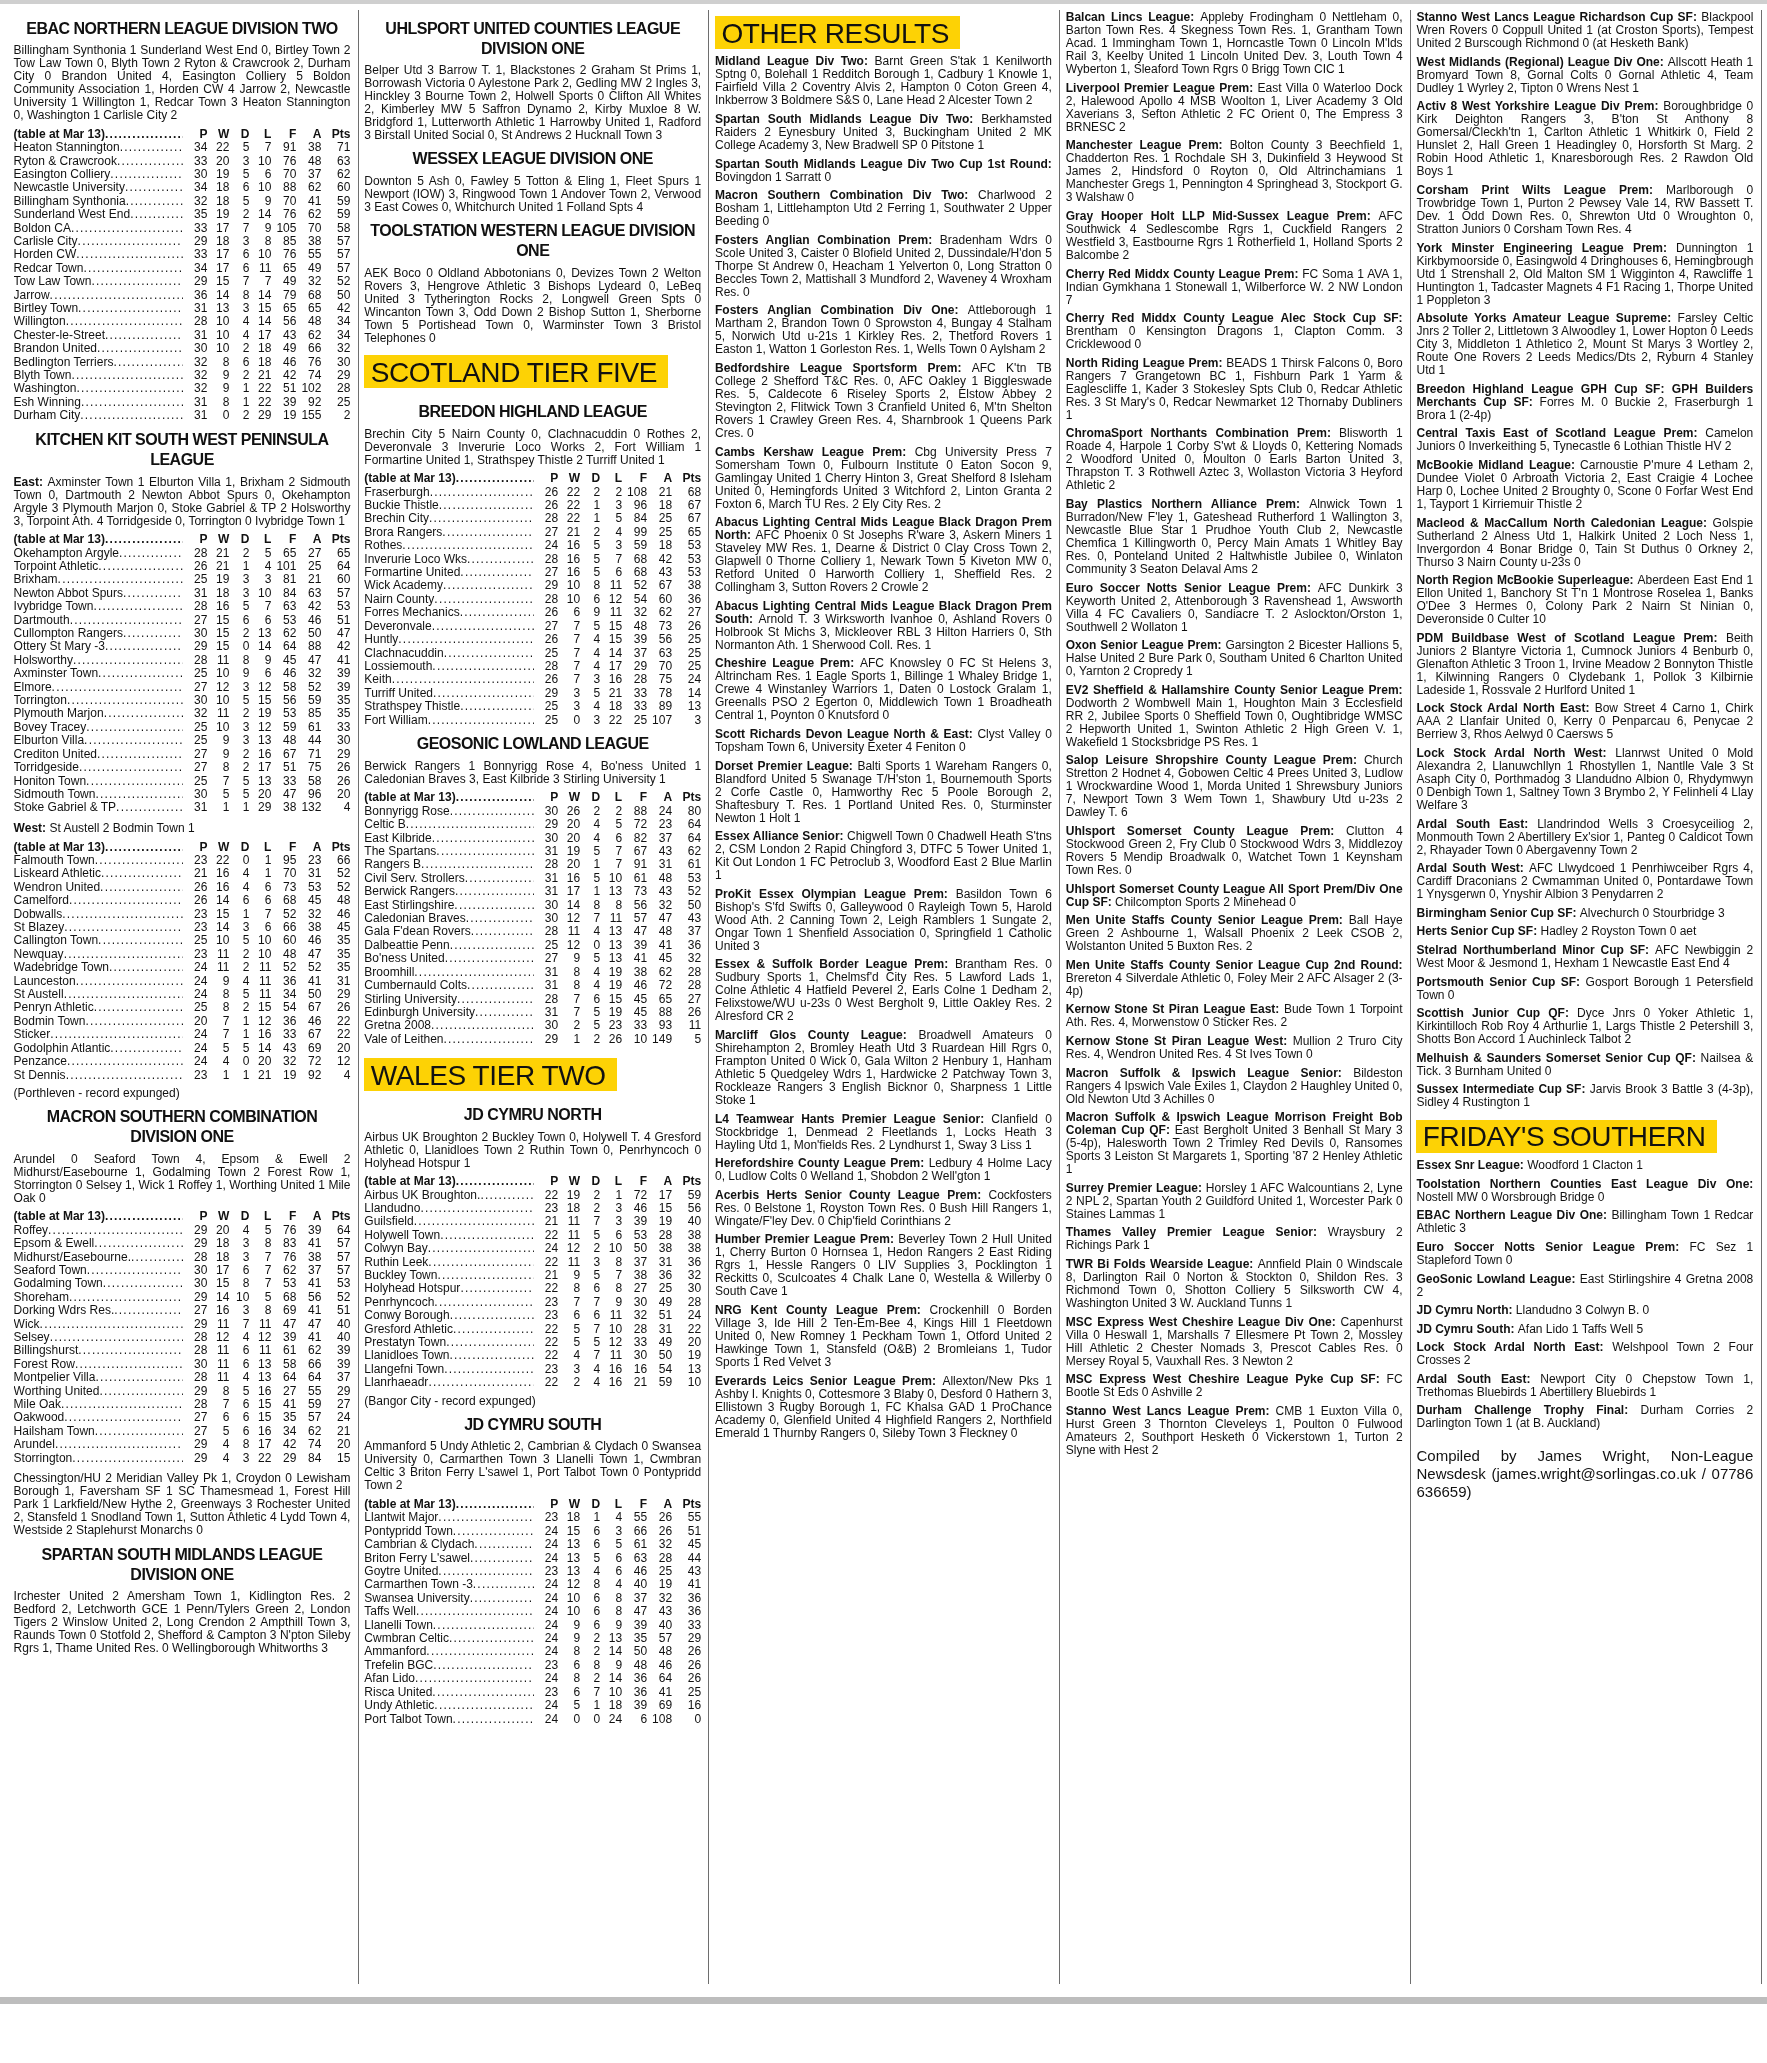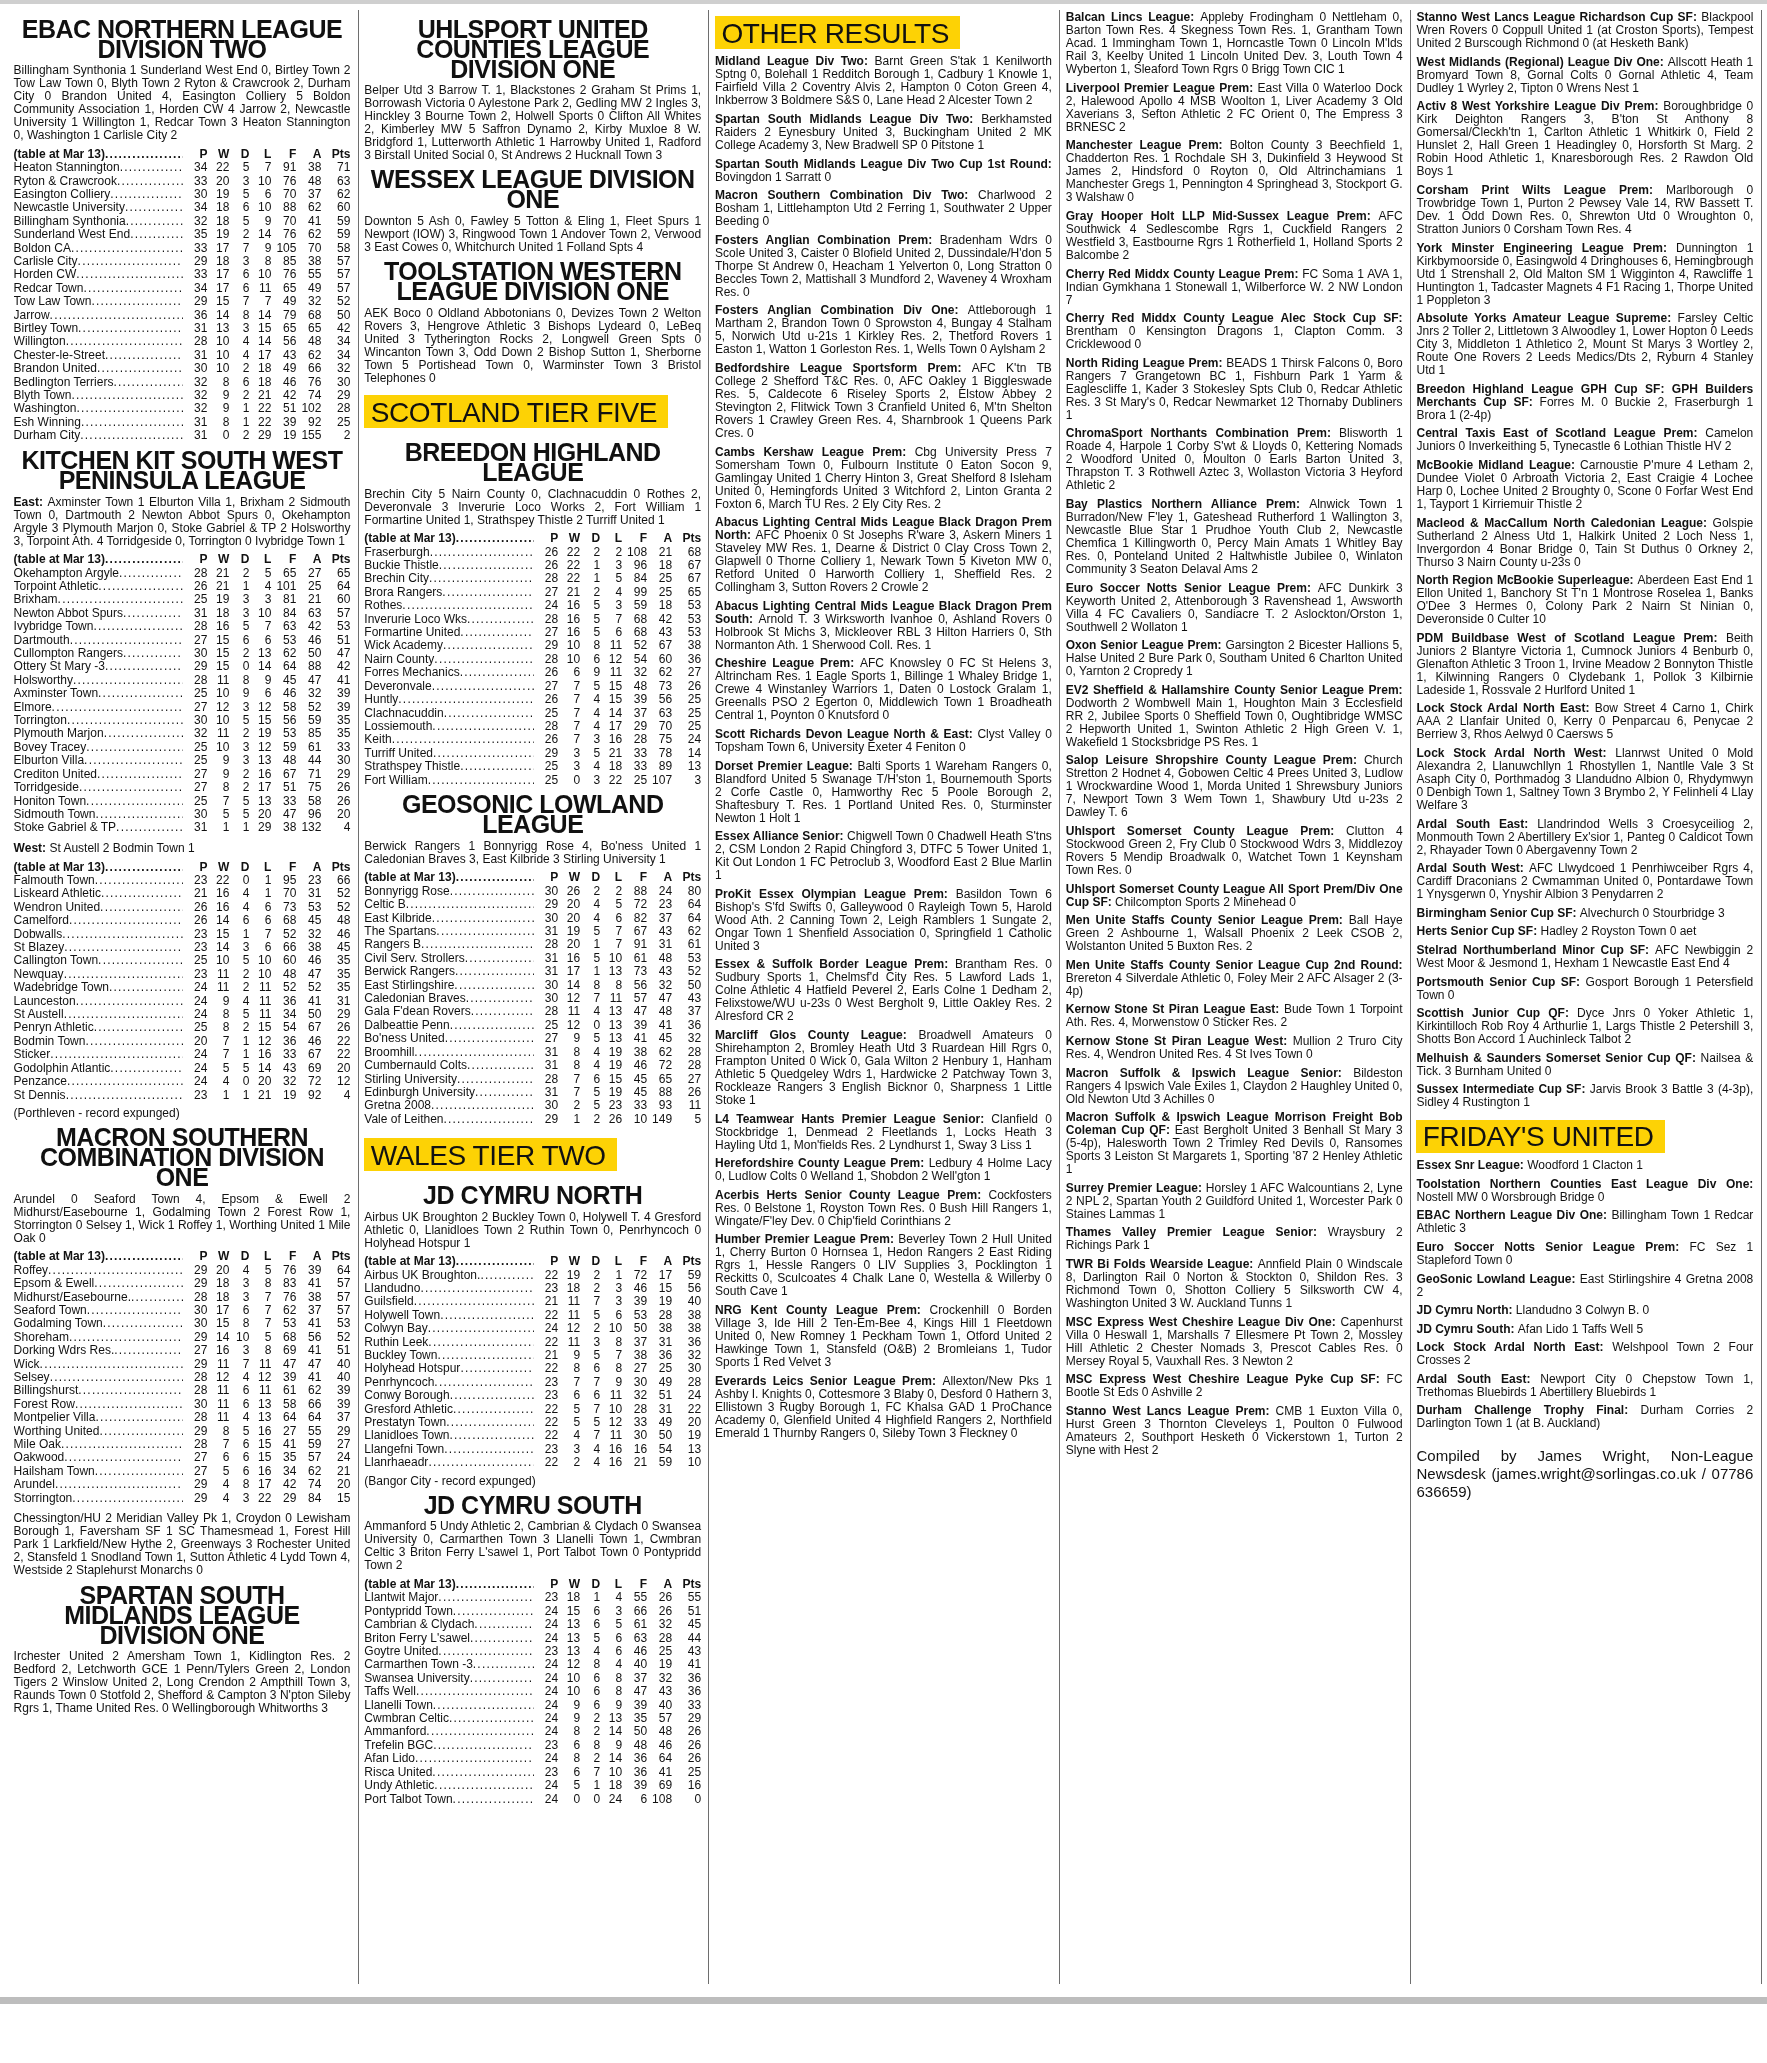--- a/index.html
+++ b/index.html
@@ -2,21 +2,21 @@
 <html style="--accent: #fdd205;font-size:13px"><head>
 <meta charset="utf-8">
 <style>
   html,body{margin:0;padding:0;background:#e9e9e9;}
   .page{width:1768px;height:2064px;background:#ffffff;position:relative;overflow:hidden;
         font-family:"Liberation Sans",sans-serif;color:#111;}
   .edge-top{position:absolute;top:0;left:0;right:0;height:4px;background:#cfcfcf;}
   .edge-bottom{position:absolute;top:1997px;left:0;right:0;height:7.3px;background:#bdbdbd;}
   .columns{display:flex;padding:9.7px 6.4px 0 8px;}
   .column{flex:1 1 0;min-width:0;padding:1.6px 7.3px 0 5.6px;border-right:1.6px solid #6e6e6e;min-height:1973px;}
-  .heading{font-weight:bold;text-align:center;font-size:25px;line-height:20px;margin:7.3px 1.6px 5.6px;letter-spacing:-0.5px;}
+  .heading{font-weight:bold;text-align:center;font-size:16px;line-height:20px;margin:7.3px 1.6px 5.6px;letter-spacing:-0.5px;}
   .banner{display:inline-block;background:var(--accent,#fdd205);font-weight:normal;font-size:28px;line-height:23.4px;
           padding:5.6px 11.3px 4px 6.4px;margin:4.8px 0 6.4px;letter-spacing:-0.4px;}
   .para{font-size:12px;line-height:13px;text-align:justify;margin:0 0 5.6px;}
   .para b{font-weight:bold;}
   .note{font-size:12px;line-height:13px;margin:-2.4px 0 5.6px;}
   .table{margin:0.8px 0 7.3px;font-size:12px;}
   .trow{display:flex;line-height:13.4px;white-space:nowrap;}
   .thead{font-weight:bold;}
   .tname{flex:1 1 auto;overflow:hidden;white-space:nowrap;min-width:0;}
   .tname::after{content:"..................................................................";letter-spacing:1.2px;}
@@ -1666,21 +1666,21 @@
         <p class="para"><b>Lock Stock Ardal North West: </b>Llanrwst United 0 Mold Alexandra 2, Llanuwchllyn 1 Rhostyllen 1, Nantlle Vale 3 St Asaph City 0, Porthmadog 3 Llandudno Albion 0, Rhydymwyn 0 Denbigh Town 1, Saltney Town 3 Brymbo 2, Y Felinheli 4 Llay Welfare 3</p>
         <p class="para"><b>Ardal South East: </b>Llandrindod Wells 3 Croesyceiliog 2, Monmouth Town 2 Abertillery Ex'sior 1, Panteg 0 Caldicot Town 2, Rhayader Town 0 Abergavenny Town 2</p>
         <p class="para"><b>Ardal South West: </b>AFC Llwydcoed 1 Penrhiwceiber Rgrs 4, Cardiff Draconians 2 Cwmamman United 0, Pontardawe Town 1 Ynysgerwn 0, Ynyshir Albion 3 Penydarren 2</p>
         <p class="para"><b>Birmingham Senior Cup SF: </b>Alvechurch 0 Stourbridge 3</p>
         <p class="para"><b>Herts Senior Cup SF: </b>Hadley 2 Royston Town 0 aet</p>
         <p class="para"><b>Stelrad Northumberland Minor Cup SF: </b>AFC Newbiggin 2 West Moor &amp; Jesmond 1, Hexham 1 Newcastle East End 4</p>
         <p class="para"><b>Portsmouth Senior Cup SF: </b>Gosport Borough 1 Petersfield Town 0</p>
         <p class="para"><b>Scottish Junior Cup QF: </b>Dyce Jnrs 0 Yoker Athletic 1, Kirkintilloch Rob Roy 4 Arthurlie 1, Largs Thistle 2 Petershill 3, Shotts Bon Accord 1 Auchinleck Talbot 2</p>
         <p class="para"><b>Melhuish &amp; Saunders Somerset Senior Cup QF: </b>Nailsea &amp; Tick. 3 Burnham United 0</p>
         <p class="para"><b>Sussex Intermediate Cup SF: </b>Jarvis Brook 3 Battle 3 (4-3p), Sidley 4 Rustington 1</p>
-        <div><div class="banner">FRIDAY'S UNITED</div></div>
+        <div><div class="banner">FRIDAY'S SOUTHERN</div></div>
         <p class="para"><b>Essex Snr League: </b>Woodford 1 Clacton 1</p>
         <p class="para"><b>Toolstation Northern Counties East League Div One: </b>Nostell MW 0 Worsbrough Bridge 0</p>
         <p class="para"><b>EBAC Northern League Div One: </b>Billingham Town 1 Redcar Athletic 3</p>
         <p class="para"><b>Euro Soccer Notts Senior League Prem: </b>FC Sez 1 Stapleford Town 0</p>
         <p class="para"><b>GeoSonic Lowland League: </b>East Stirlingshire 4 Gretna 2008 2</p>
         <p class="para"><b>JD Cymru North: </b>Llandudno 3 Colwyn B. 0</p>
         <p class="para"><b>JD Cymru South: </b>Afan Lido 1 Taffs Well 5</p>
         <p class="para"><b>Lock Stock Ardal North East: </b>Welshpool Town 2 Four Crosses 2</p>
         <p class="para"><b>Ardal South East: </b>Newport City 0 Chepstow Town 1, Trethomas Bluebirds 1 Abertillery Bluebirds 1</p>
         <p class="para"><b>Durham Challenge Trophy Final: </b>Durham Corries 2 Darlington Town 1 (at B. Auckland)</p>

